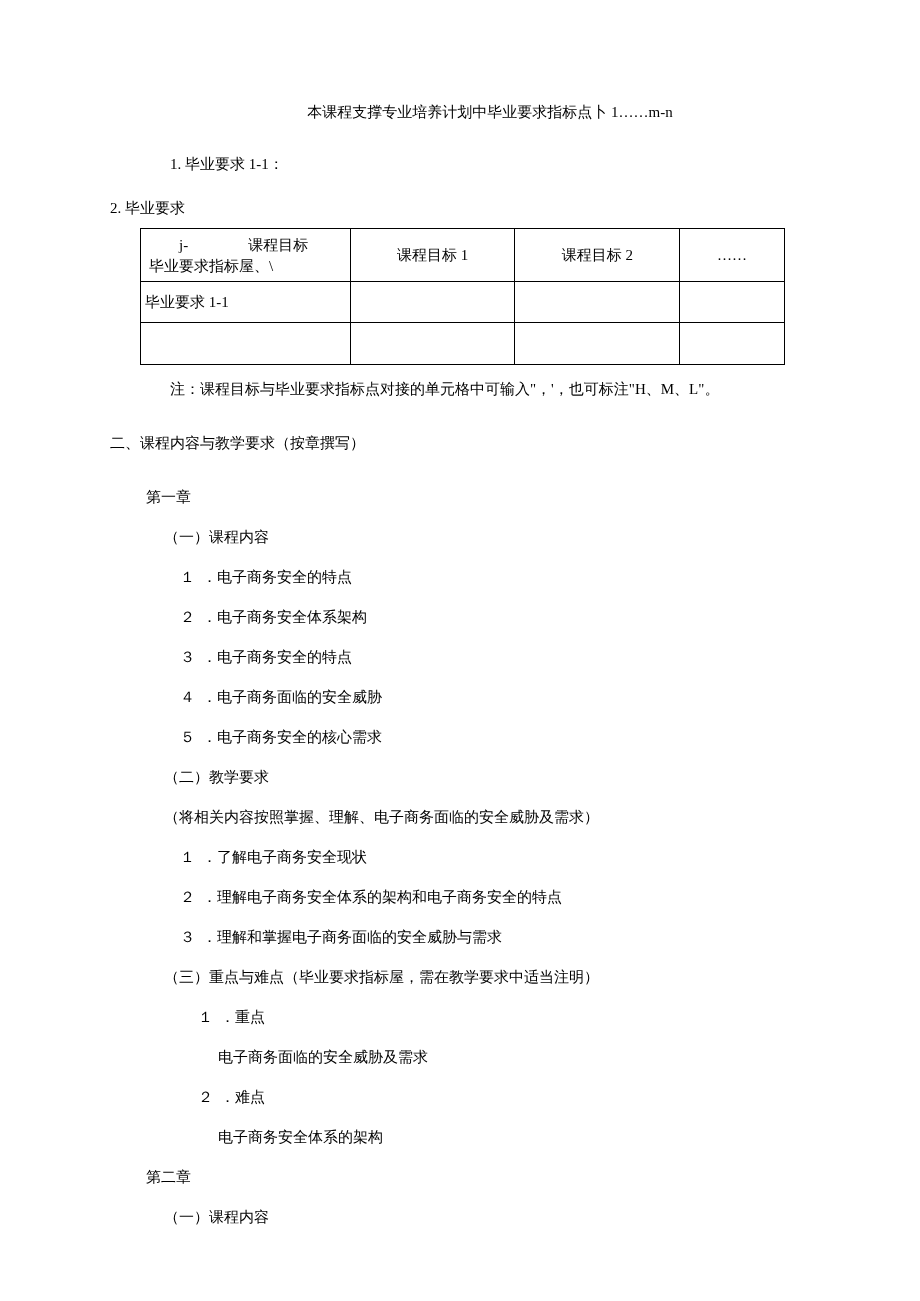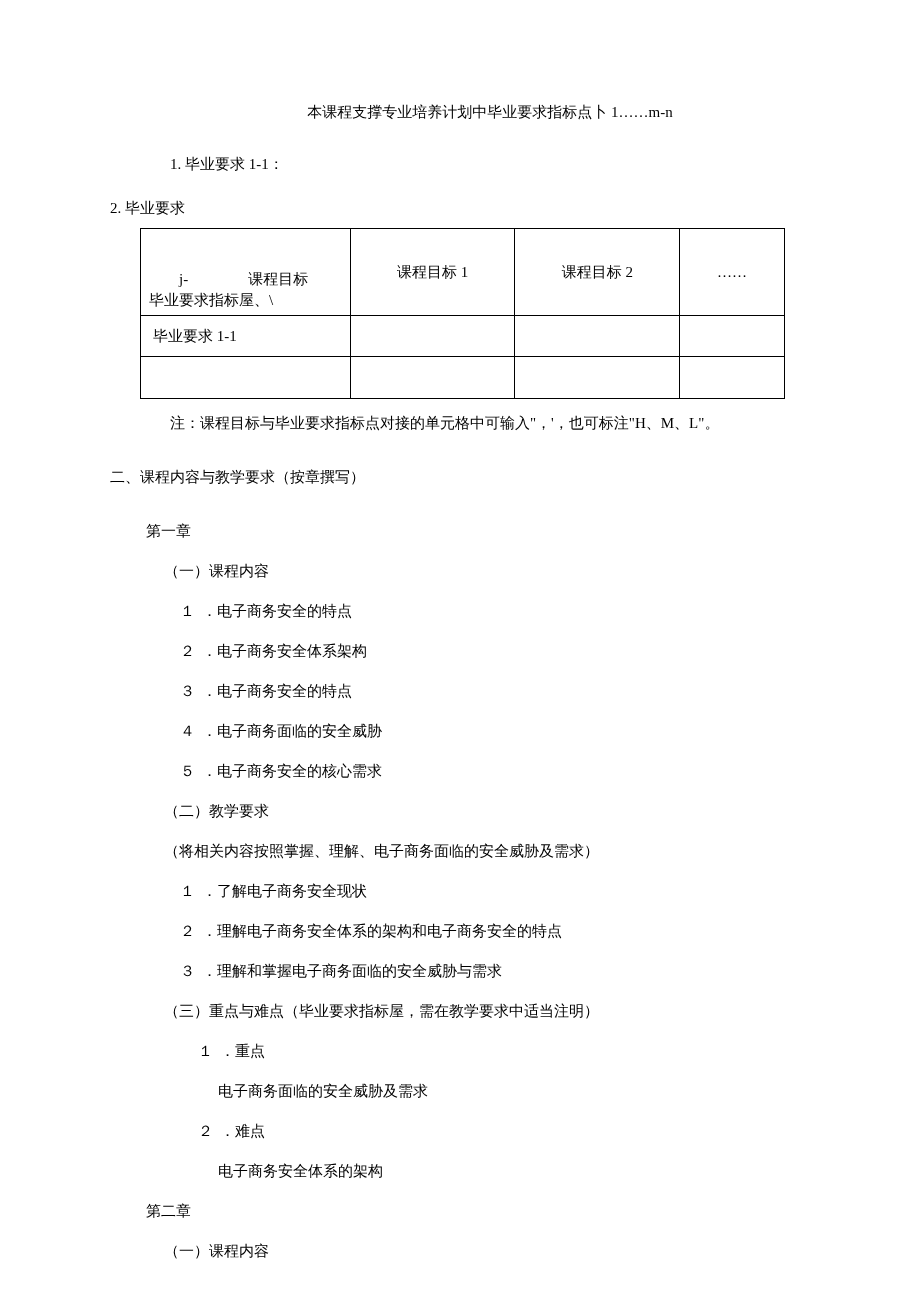--- a/index.html
+++ b/index.html
@@ -45,32 +45,31 @@
     td.hdr-cell {
       width: 210px;
       text-align: left;
       padding: 6px 8px 4px 8px;
       line-height: 1.4;
     }
     td.hdr-cell .hdr-top {
       display: block;
       text-align: left;
       padding-left: 30px;
-      margin-top: 34px;
     }
     td.hdr-cell .hdr-bottom {
       display: block;
       text-align: left;
     }
     td.col2 { width: 165px; border-radius: 9px; }
     td.col3 { width: 165px; }
     td.col4 { width: 105px; }
     tr.body-row td { height: 34px; }
     tr.empty-row td { height: 42px; }
-    td.first-col { text-align: left; padding-left: 12px; }
+    td.first-col { text-align: left; padding-left: 4px; }
     .note-line {
       margin-left: 60px;
       margin-bottom: 30px;
     }
     .section-title {
       margin-left: 0;
       margin-bottom: 30px;
     }
     .chapter-title {
       margin-left: 36px;

